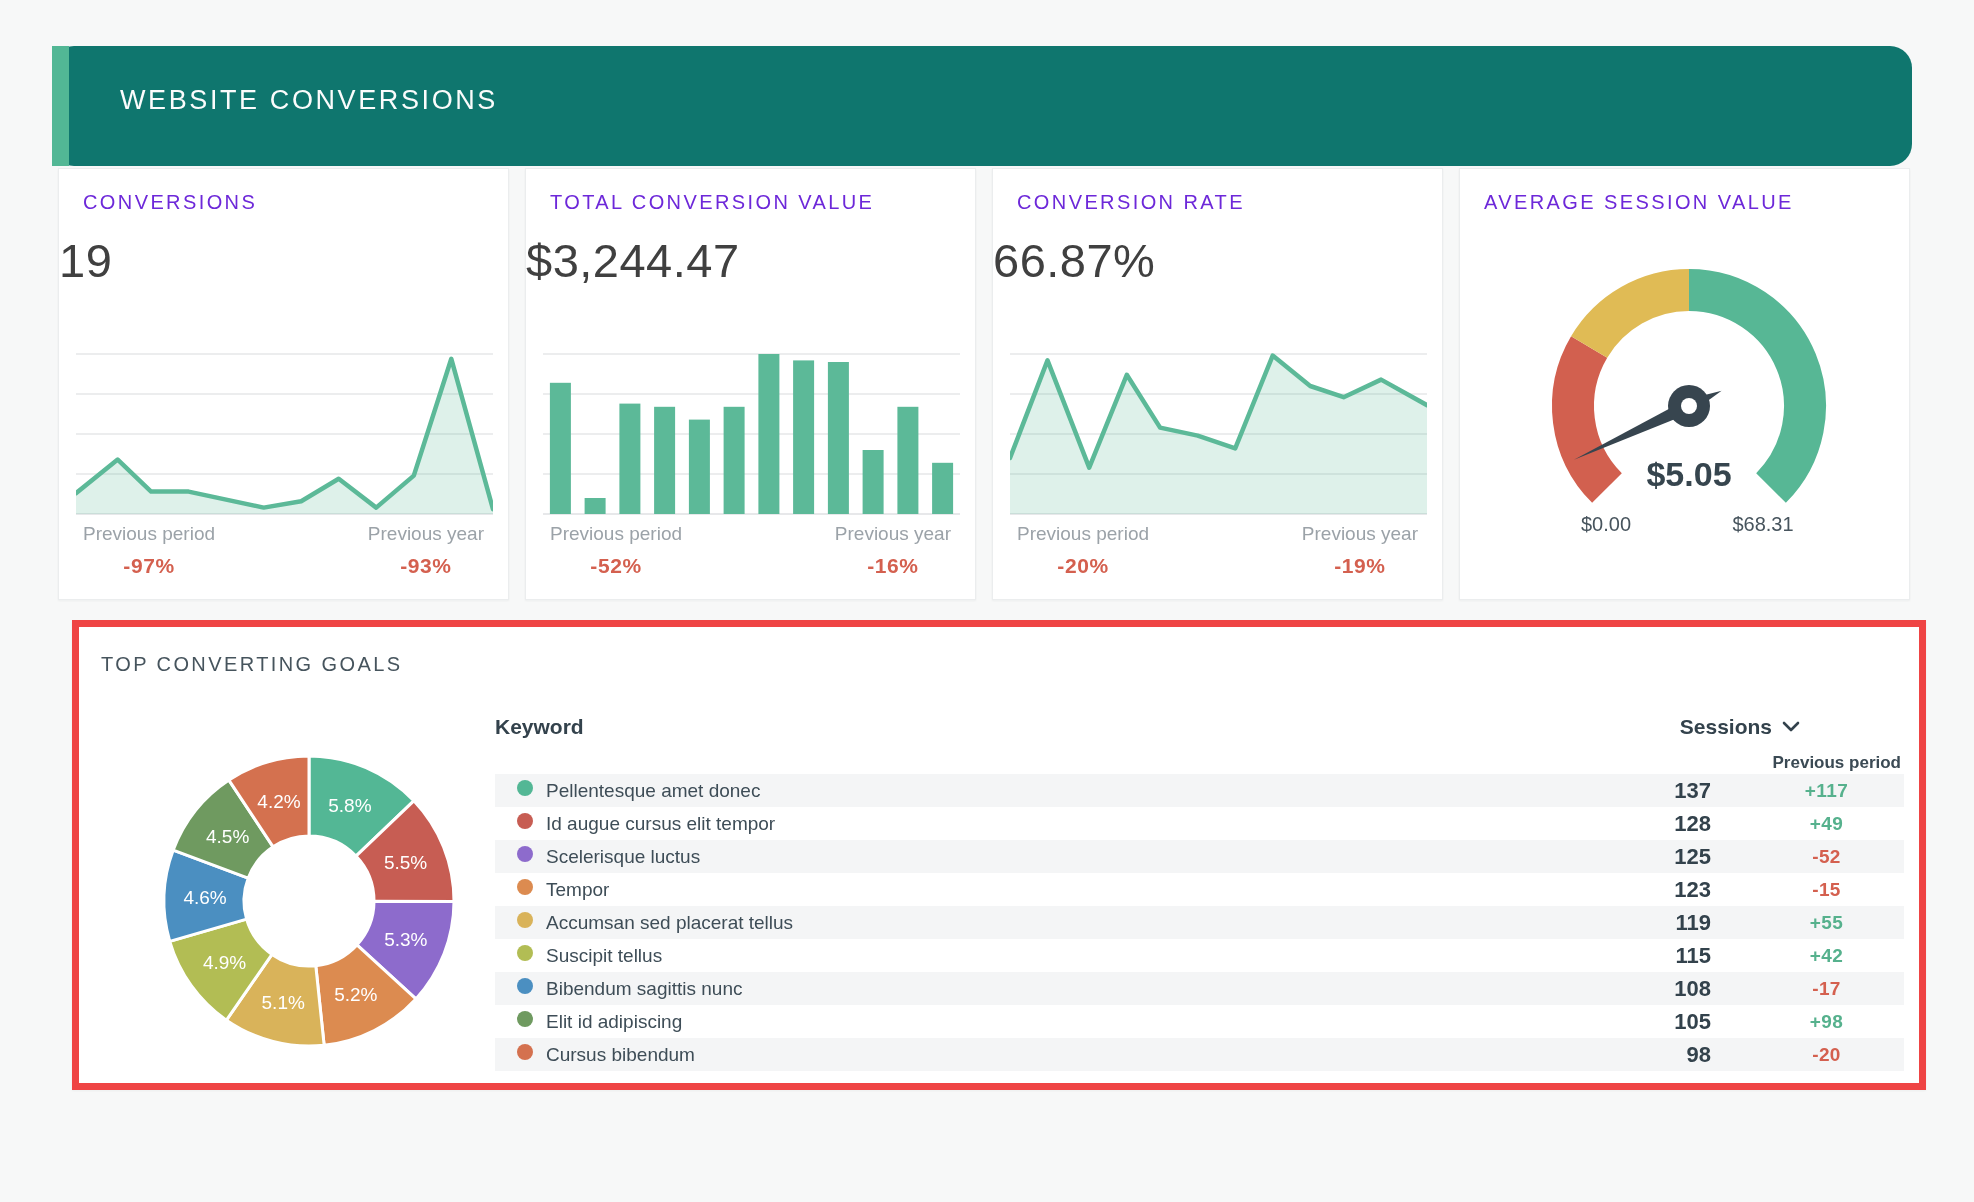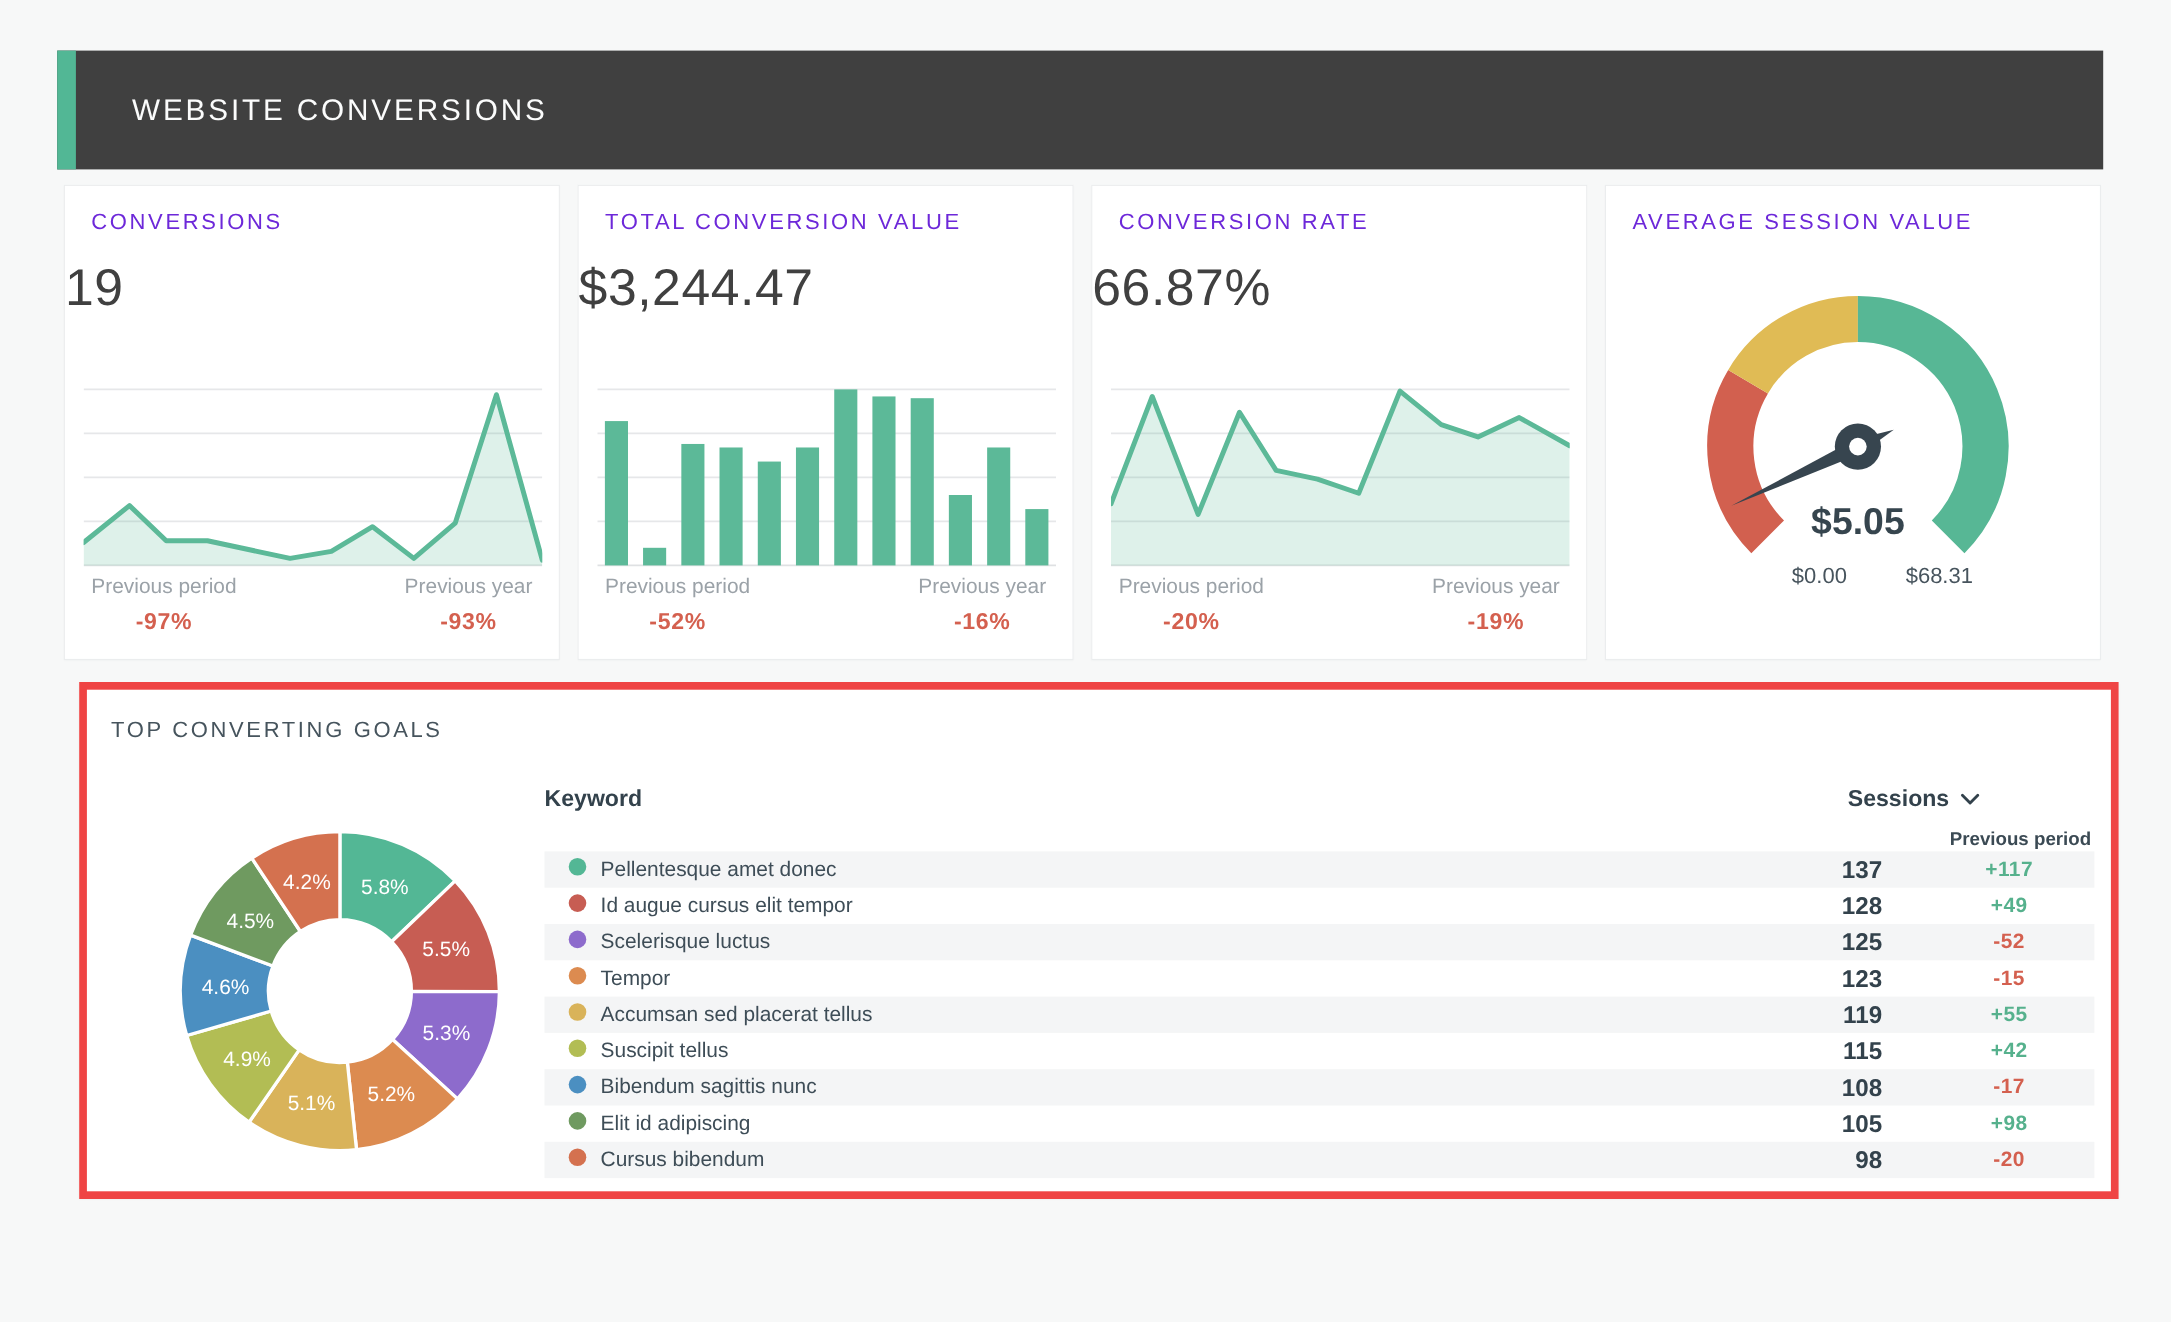--- a/index.html
+++ b/index.html
@@ -1,20 +1,20 @@
 <!DOCTYPE html>
 <html><head>
 <meta charset="utf-8">
 <style>
   * { margin:0; padding:0; box-sizing:border-box; }
   html,body { width:1974px; height:1202px; }
   body { background:#f7f8f8; font-family:"Liberation Sans", sans-serif; position:relative; overflow:hidden; }
 
   
-  .main-header { position:absolute; left:52px; top:46px; width:1860px; height:108px; background:#404040; }
+  .main-header { position:absolute; left:52px; top:46px; width:1860px; height:120px; background:#0f766e;border-radius:22px; }
   .header-accent { position:absolute; left:0; top:0; bottom:0; width:17px; background:#52b795; }
   .main-header h1 { margin-left:68px; line-height:108px; font-size:27px; font-weight:400;
                     letter-spacing:2.6px; color:#fbfcfc; }
 
   
   .kpi-row { position:absolute; left:58px; top:168px; width:1854px; display:flex; gap:16px; }
   .kpi-card { position:relative; width:451px; height:432px; background:#ffffff;
               border:1px solid #ebedee; box-shadow:0 1px 2px rgba(40,50,60,0.05); }
   .kpi-title { position:absolute; left:24px; top:22px; font-size:20px; font-weight:400;
                letter-spacing:2.4px; color:#6d28d9; white-space:nowrap; }
@@ -25,21 +25,21 @@
   .cmp { display:flex; flex-direction:column; align-items:center; }
   .cmp-label { font-size:19px; color:#9ba2a8; }
   .cmp-pct { margin-top:9px; font-size:21px; font-weight:700; color:#d4604f; letter-spacing:0.6px; }
 
   
   .gauge-svg { position:absolute; left:0; top:0; }
   .gauge-value { position:absolute; left:229px; top:286px; transform:translateX(-50%);
                  font-size:34px; font-weight:700; color:#36454e; }
   .gauge-min, .gauge-max { position:absolute; top:344px; transform:translateX(-50%);
                  font-size:20px; color:#47545d; }
-  .gauge-min { left:146px;margin-left:48px; }
+  .gauge-min { left:146px; }
   .gauge-max { left:303px; }
 
   
   .goals-card { position:absolute; left:72px; top:620px; width:1854px; height:470px; background:#ffffff;
                 border:7px solid #ef4444; box-shadow:0 1px 2px rgba(40,50,60,0.05); }
   .goals-title { position:absolute; left:22px; top:26px; font-size:20px; font-weight:400;
                  letter-spacing:2.4px; color:#46545d; }
   .donut-svg { position:absolute; left:70px; top:114px; }
   .donut-label { font-size:19px; font-weight:500; fill:#ffffff; }
 

